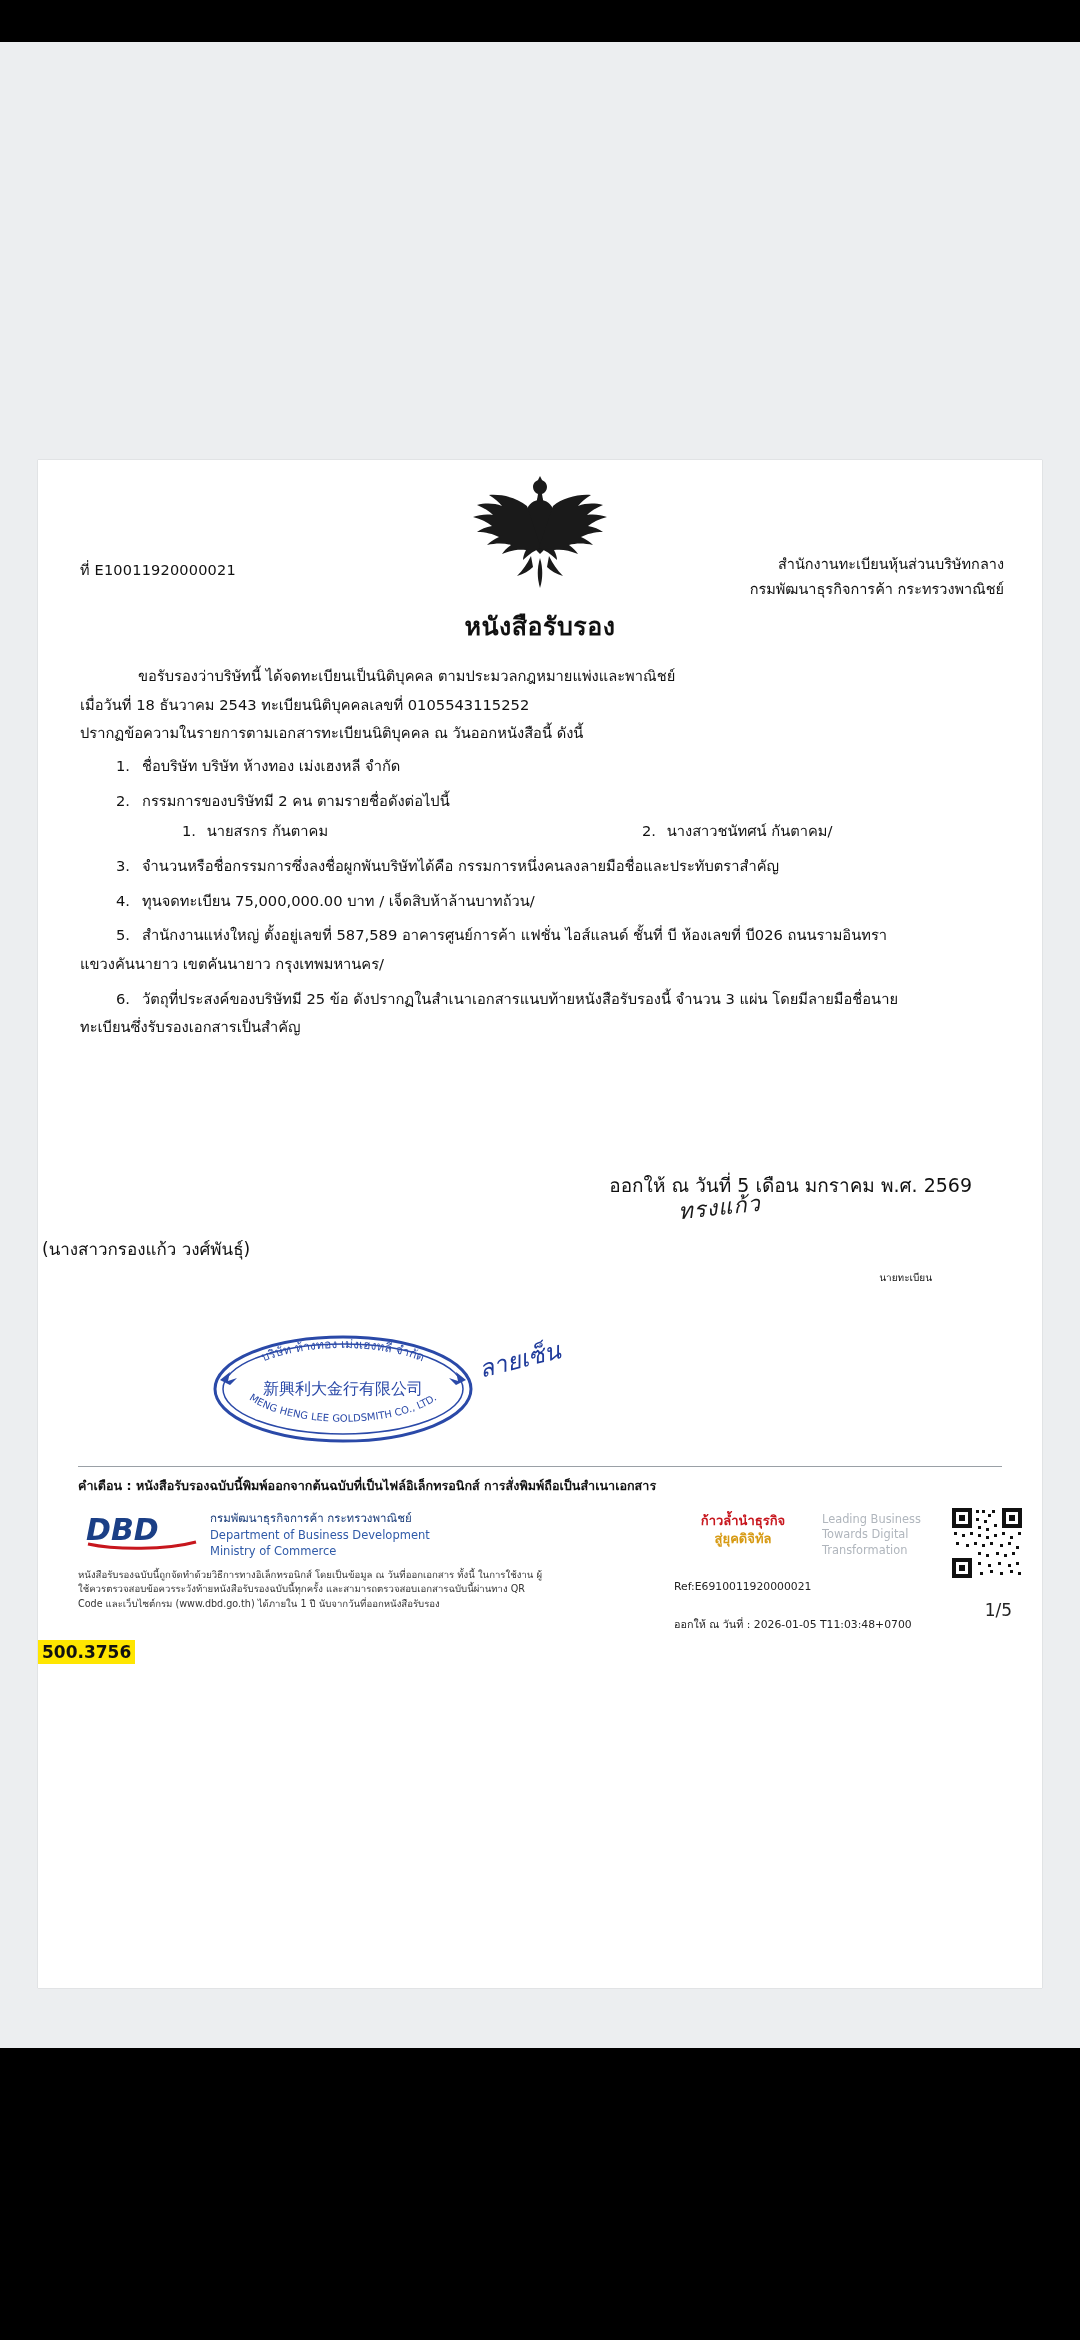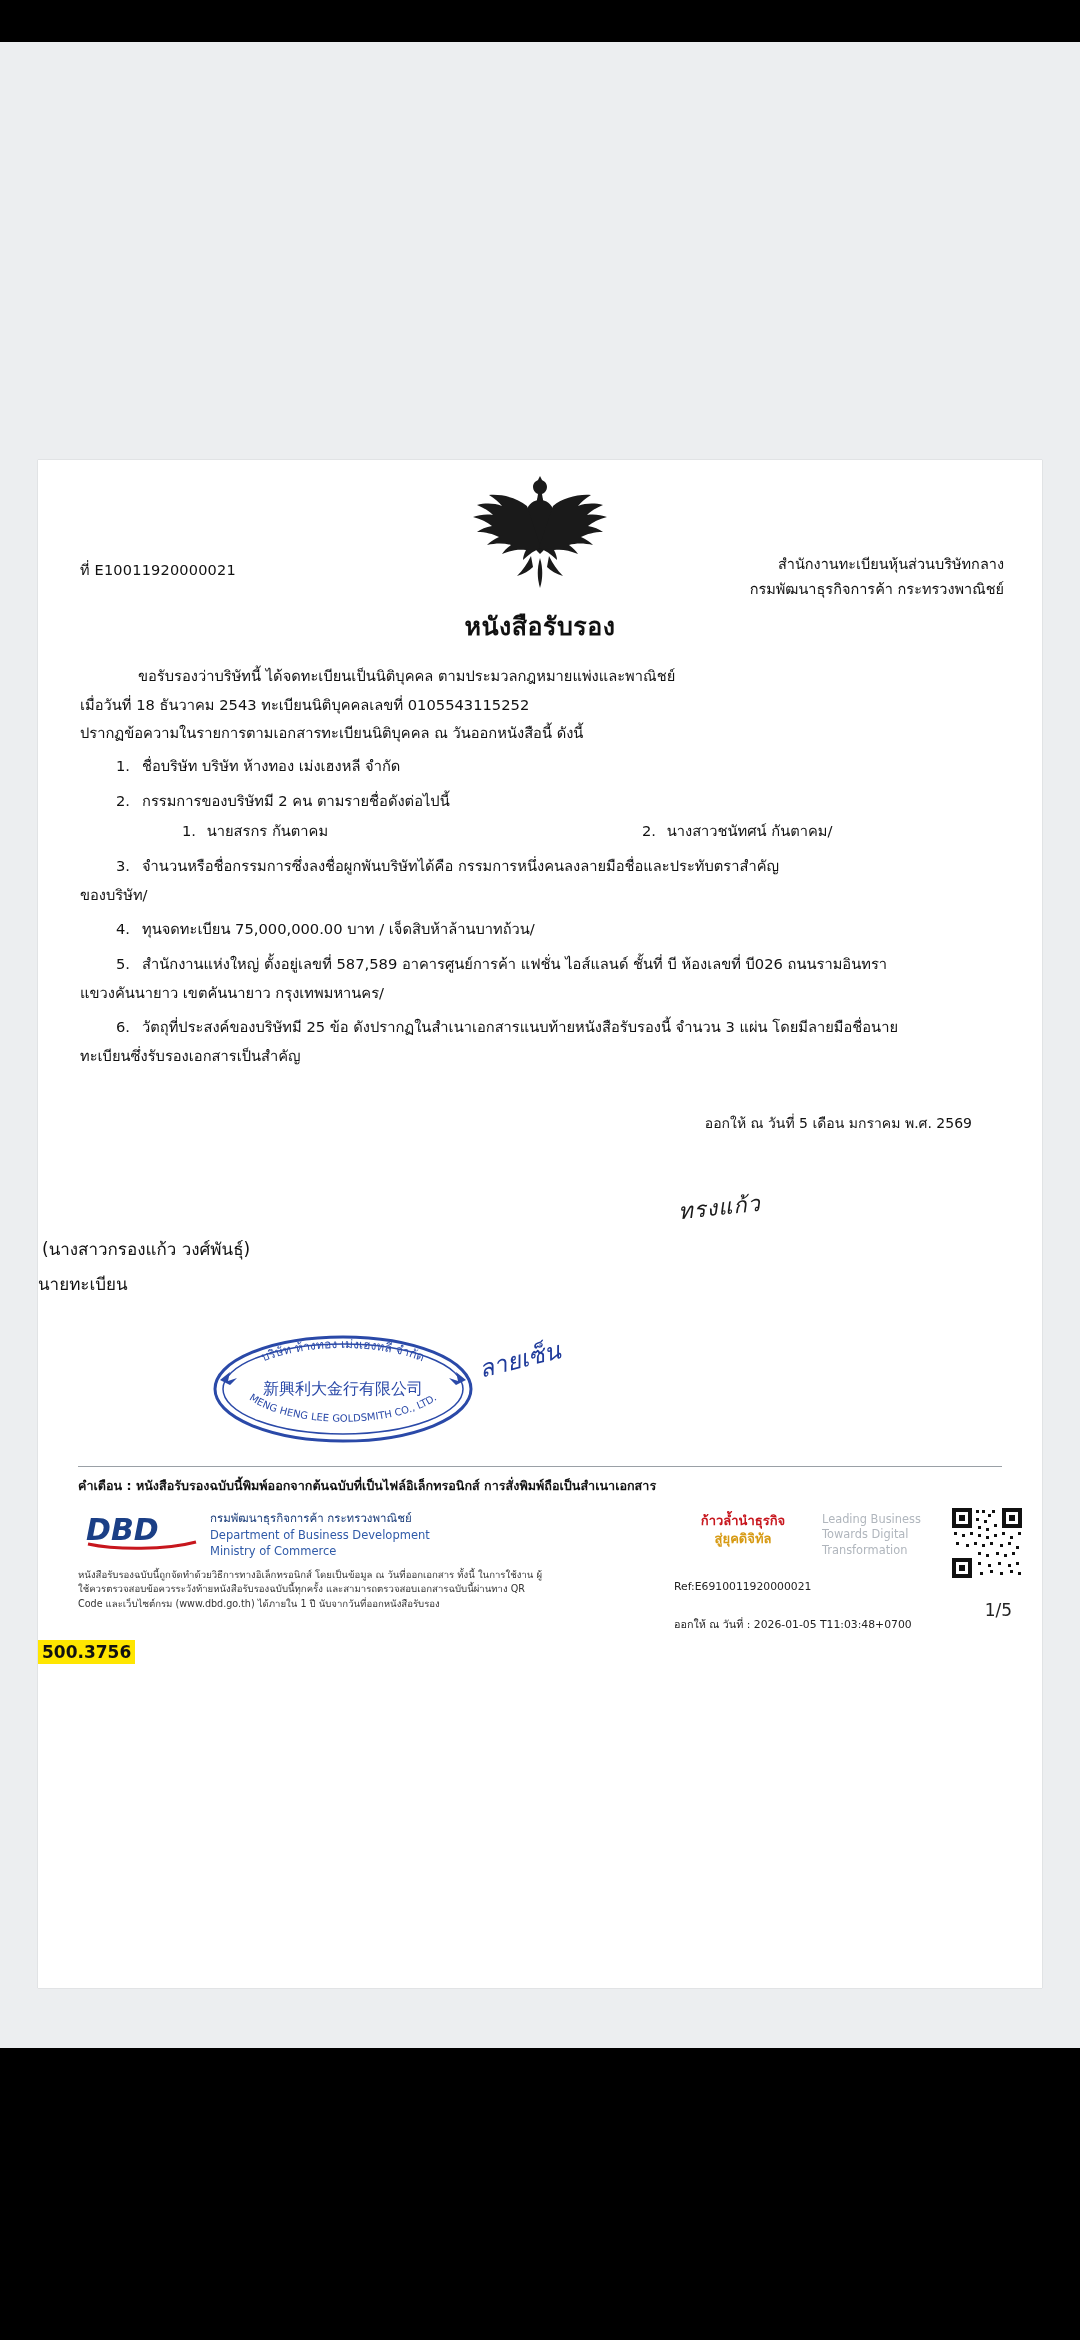--- a/index.html
+++ b/index.html
@@ -132,22 +132,22 @@
   }
   .director-row .dnum { margin-right: 6px; }
 
   .outdent {
     margin-left: -62px;
   }
 
   .issue-line {
     position: absolute;
     right: 70px;
-    top: 652px;
-    font-size: 14px;
+    top: 710px;
+    font-size: 19px;
   }
 
   .signature-script {
     position: absolute;
     left: 640px;
     top: 730px;
     font-family: "DejaVu Serif", "Liberation Serif", serif;
     font-style: italic;
     font-size: 22px;
     letter-spacing: 1px;
@@ -161,21 +161,22 @@
     right: 62px;
     top: 775px;
     text-align: left;
     font-size: 17px;
   }
   .registrar-title {
     position: absolute;
     left: 0;
     right: 110px;
     top: 810px;
-    font-size: 17px;
+    text-align: right;
+    font-size: 10px;
   }
 
   
   .seal {
     position: absolute;
     left: 170px;
     top: 870px;
     width: 270px;
     height: 118px;
   }
@@ -360,21 +361,20 @@
               <span>นายสรกร  กันตาคม</span>
               <span class="d2">
                 <span class="dnum">2.</span>
                 <span>นางสาวชนัทศน์  กันตาคม/</span>
               </span>
             </span>
           </li>
 
           <li>
             <span>จำนวนหรือชื่อกรรมการซึ่งลงชื่อผูกพันบริษัทได้คือ กรรมการหนึ่งคนลงลายมือชื่อและประทับตราสำคัญ</span>
-            <div class="outdent">ของบริษัท/</div>
           </li>
 
           <li>
             <span>ทุนจดทะเบียน    75,000,000.00 บาท / เจ็ดสิบห้าล้านบาทถ้วน/</span>
           </li>
 
           <li>
             <span>สำนักงานแห่งใหญ่ ตั้งอยู่เลขที่ 587,589  อาคารศูนย์การค้า แฟชั่น ไอส์แลนด์ ชั้นที่ บี  ห้องเลขที่ บี026 ถนนรามอินทรา</span>
             <div class="outdent">แขวงคันนายาว เขตคันนายาว กรุงเทพมหานคร/</div>
           </li>

